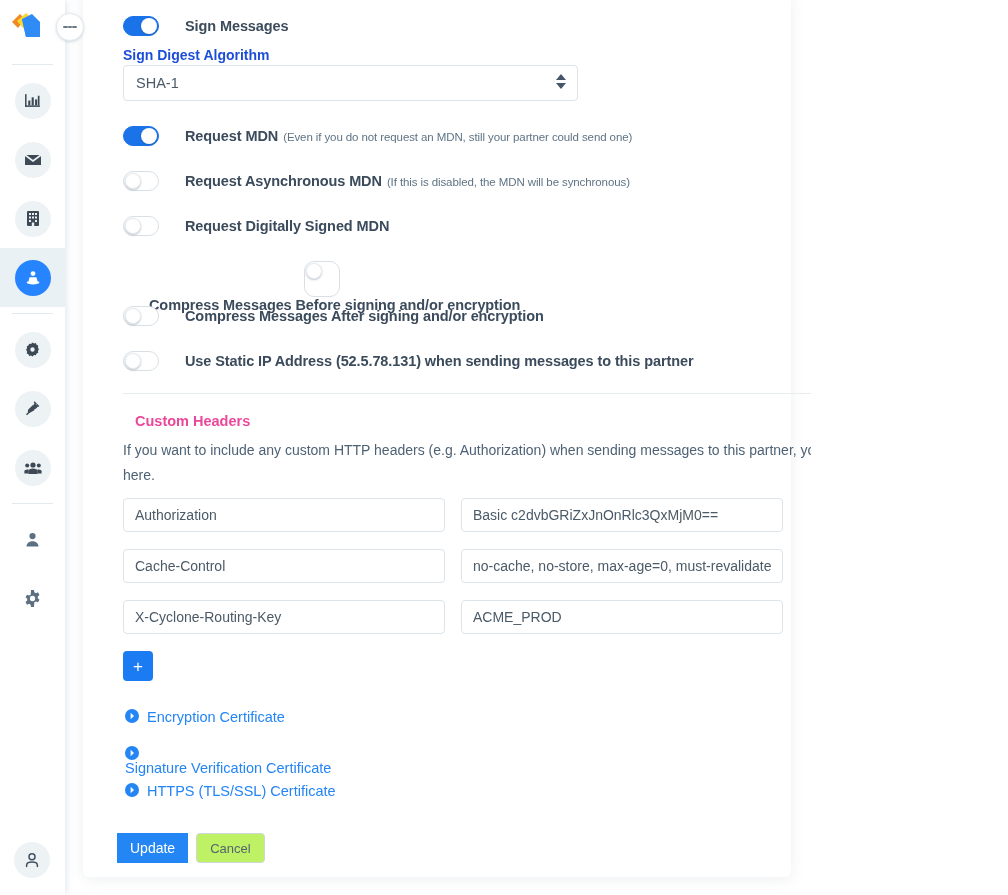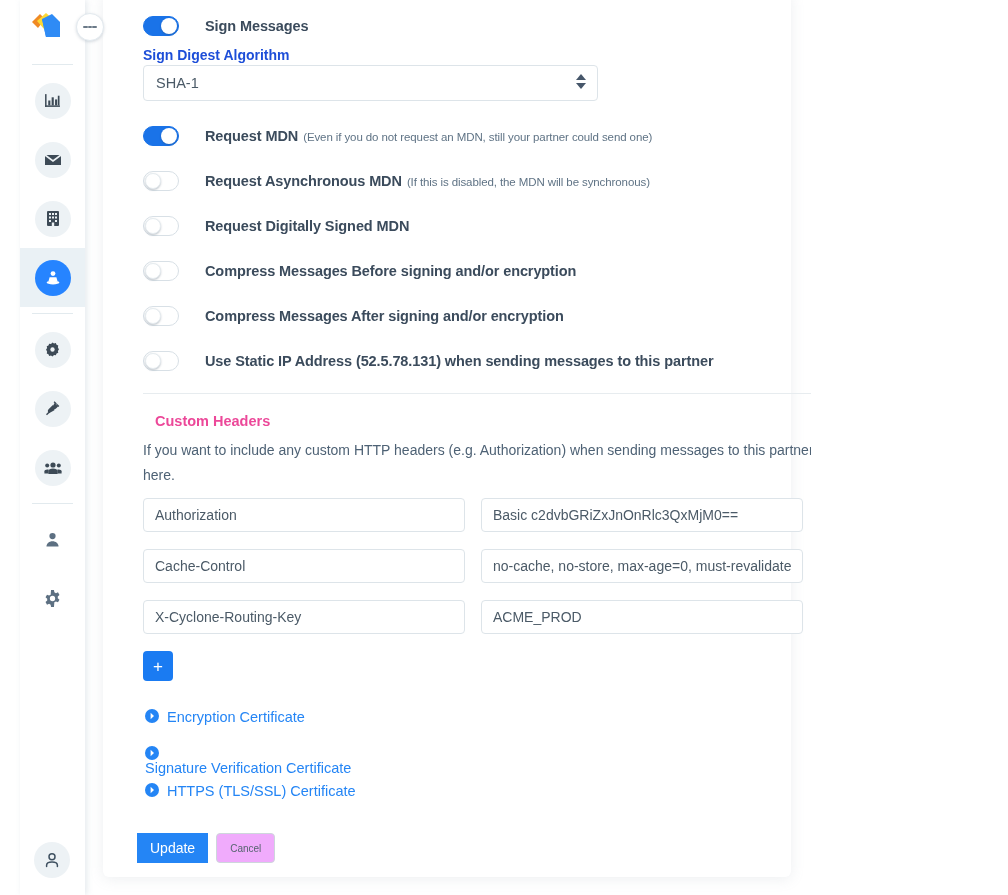--- a/index.html
+++ b/index.html
@@ -4,21 +4,21 @@
 <style>
   * { box-sizing: border-box; }
   html, body {
     margin: 0; padding: 0;
     width: 1008px; height: 895px;
     background: #ffffff;
     font-family: "Liberation Sans", sans-serif;
     overflow: hidden;
   }
 
-  .app { position: relative; width: 811px; height: 895px; display: flex; padding-left: 20px; }
+  .app { position: relative; width: 811px; height: 895px; display: flex; }
 
   
   .sidebar {
     width: 65px; height: 895px;
     background: #ffffff;
     position: relative;
     flex: 0 0 65px;
     z-index: 5;
     box-shadow: 2px 0 6px rgba(180,195,205,0.35);
   }
@@ -195,22 +195,22 @@
   .cert-chevron svg { display: block; }
 
   .btn-update {
     height: 30px; padding: 0 13px;
     background: #2485f5; border: none; border-radius: 0;
     color: #ffffff; font-size: 14px;
     font-family: "Liberation Sans", sans-serif; cursor: pointer;
   }
   .btn-cancel {
     height: 30px; padding: 0 13px; margin-left: 8px;
-    background: #f0abfc; border: 1px solid #ced6dc; border-radius: 4px;
-    color: #55646f; font-size: 10px;
+    background: #bef264; border: 1px solid #ced6dc; border-radius: 4px;
+    color: #55646f; font-size: 13px;
     font-family: "Liberation Sans", sans-serif; cursor: pointer;
   }
 
   .abs { position: absolute; }
 </style>
 </head>
 <body>
 
 <div class="app">
 
@@ -393,21 +393,21 @@
           </div>
         </div>
 
         <div class="toggle-row abs" style="left:0; top:216px;">
           <div class="tgl">
             <div class="knob"></div>
           </div>
           <div class="tgl-label">Request Digitally Signed MDN</div>
         </div>
 
-        <div class="toggle-row abs" style="left:0; top:261px;">
+        <div class="toggle-row abs" style="left:0; top:261px;flex-direction:column;">
           <div class="tgl">
             <div class="knob"></div>
           </div>
           <div class="tgl-label">Compress Messages Before signing and/or encryption</div>
         </div>
 
         <div class="toggle-row abs" style="left:0; top:306px;">
           <div class="tgl">
             <div class="knob"></div>
           </div>

